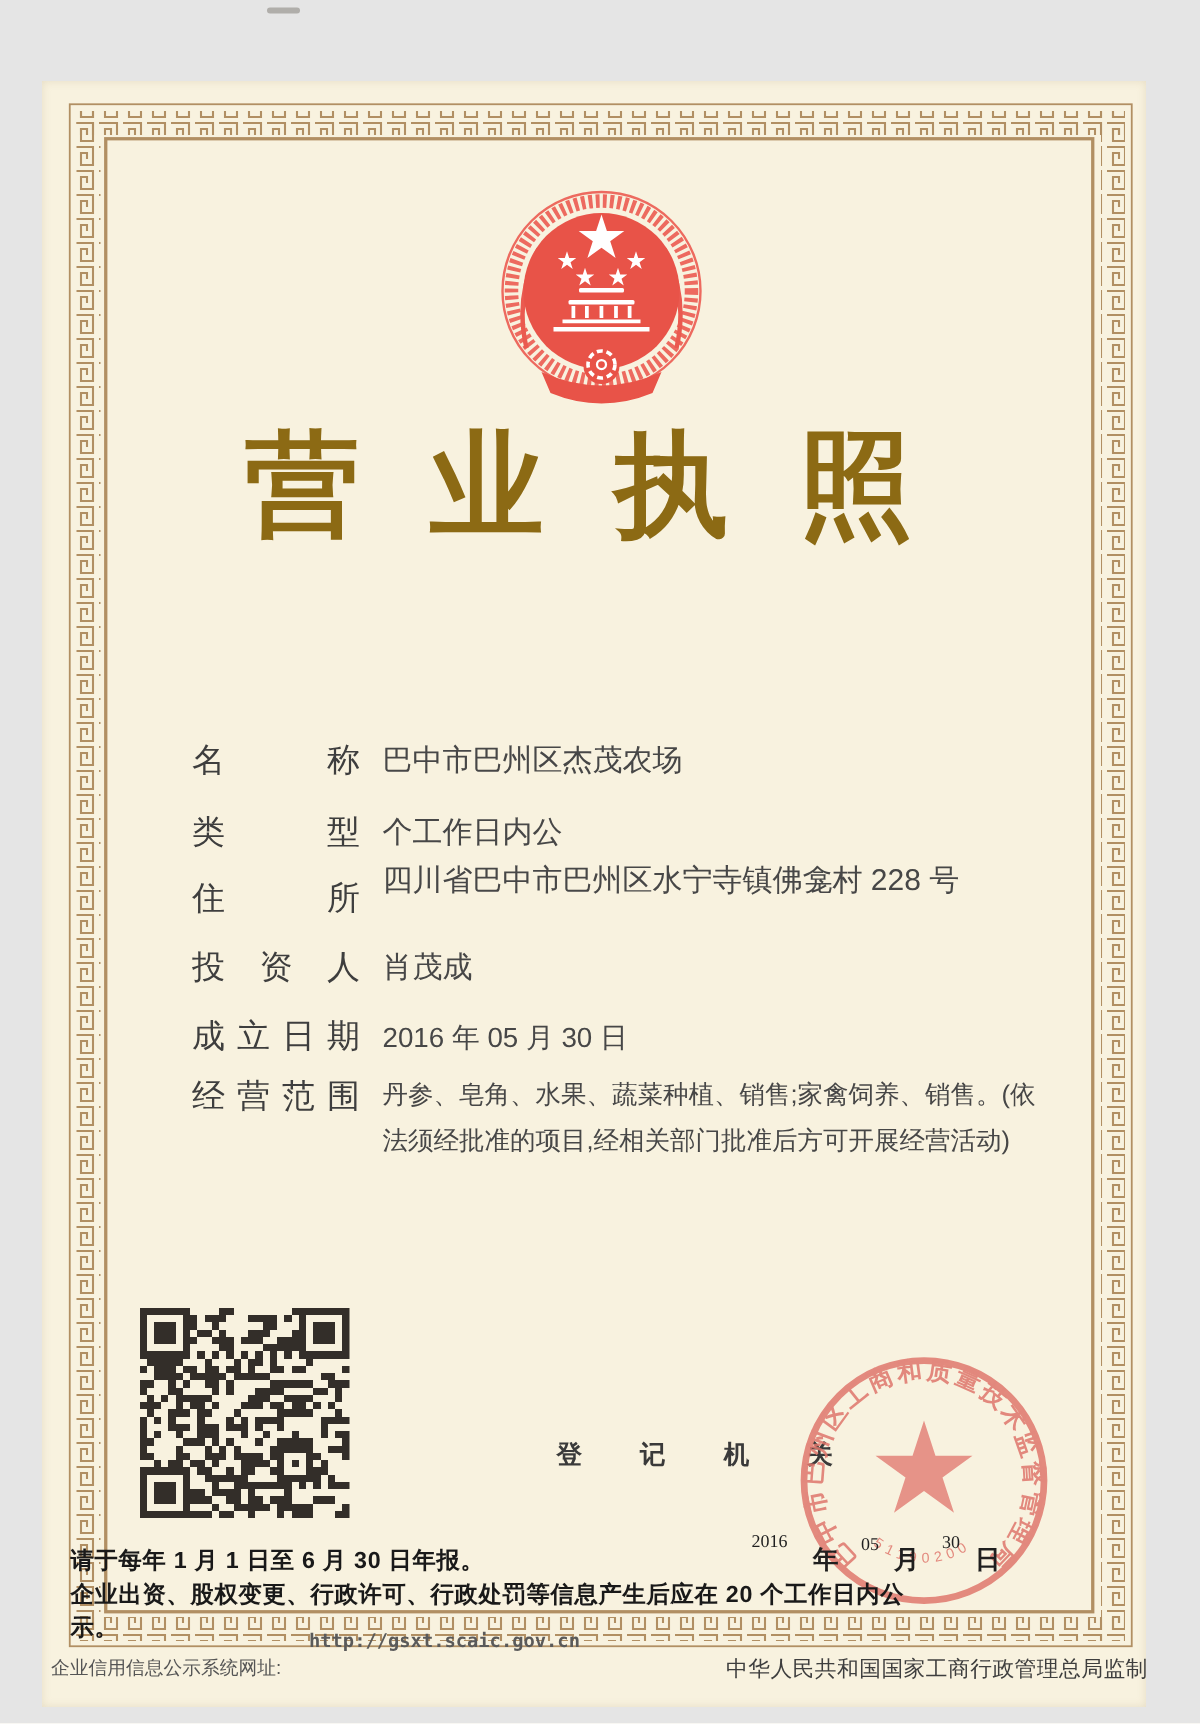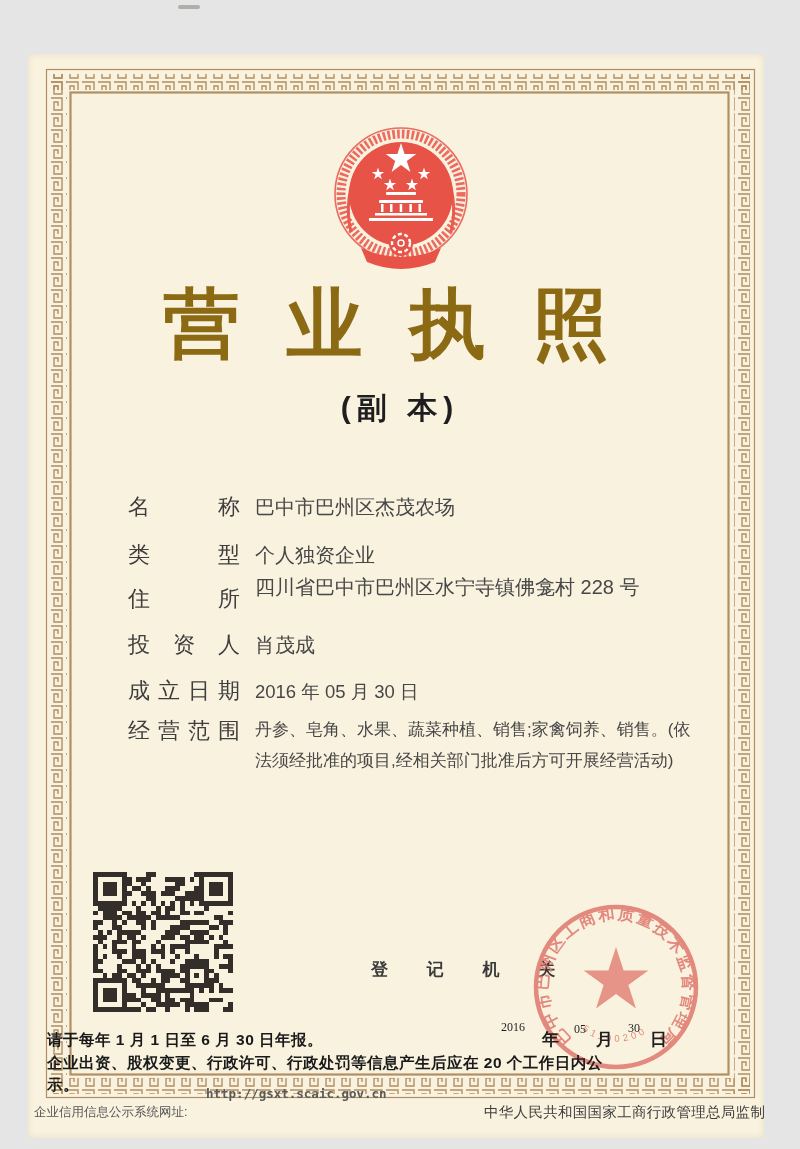--- a/index.html
+++ b/index.html
@@ -76,34 +76,33 @@
     <rect x="87.5" y="82" width="2.5" height="8" fill="#fff"></rect>
     <rect x="44" y="91" width="52" height="2.5" fill="#fff"></rect>
     <rect x="38" y="96" width="64" height="3" fill="#fff"></rect>
     <circle cx="70" cy="122" r="12" fill="#e85348"></circle>
     <circle cx="70" cy="121" r="9" fill="none" stroke="#fff" stroke-width="2.4" stroke-dasharray="4 2.5"></circle>
     <circle cx="70" cy="121" r="3" fill="none" stroke="#fff" stroke-width="1.5"></circle>
     <path d="M30,126 Q70,144 110,126 L104,140 Q70,154 36,140 Z" fill="#e85348"></path>
   </svg>
 
   <div class="abs title">营业执照</div>
-  <div class="abs subtitle">(副 本)</div>
 
 
   <div id="fields">
       <div class="field-label" style="top: 492px;">
         <span>名</span>
         <span>称</span>
       </div>
       <div class="field-value" style="top: 492px;">巴中市巴州区杰茂农场</div>
       <div class="field-label" style="top: 540px;">
         <span>类</span>
         <span>型</span>
       </div>
-      <div class="field-value" style="top: 540px;">个人独资企业</div>
+      <div class="field-value" style="top: 540px;">个工作日内公</div>
       <div class="field-label" style="top: 584px;">
         <span>住</span>
         <span>所</span>
       </div>
       <div class="field-value" style="top: 572px;">四川省巴中市巴州区水宁寺镇佛龛村 228 号</div>
       <div class="field-label" style="top: 630px;">
         <span>投</span>
         <span>资</span>
         <span>人</span>
       </div>

